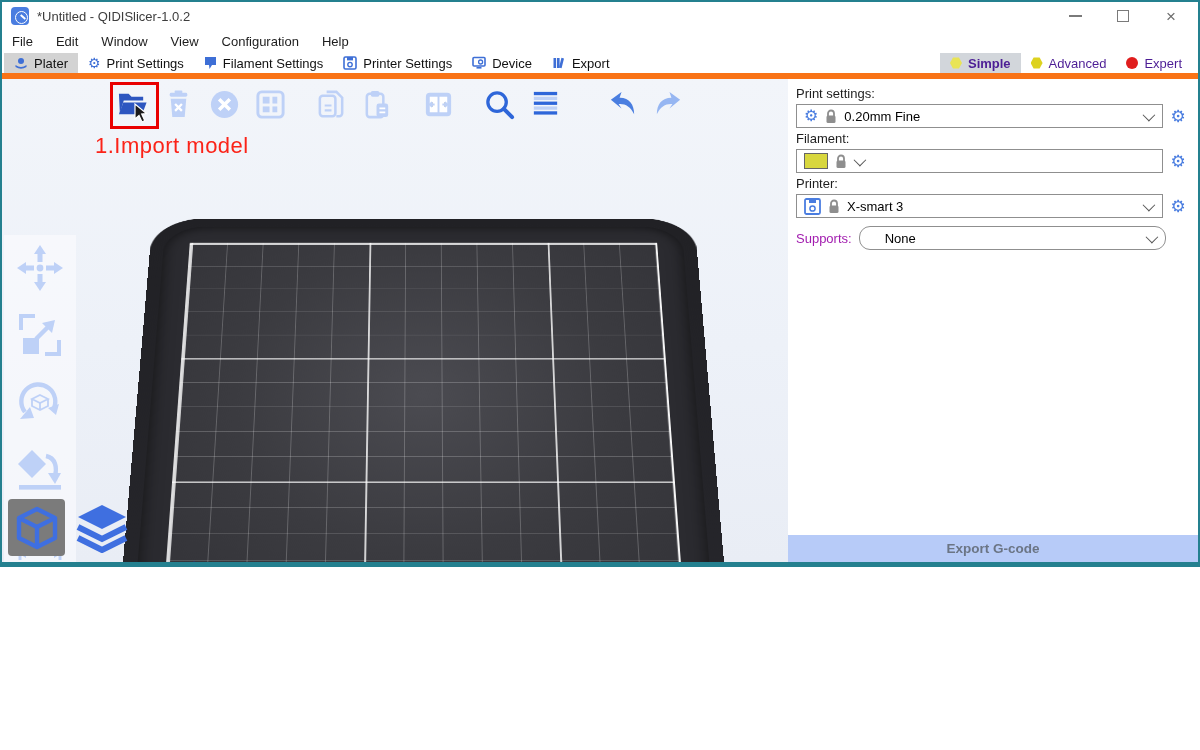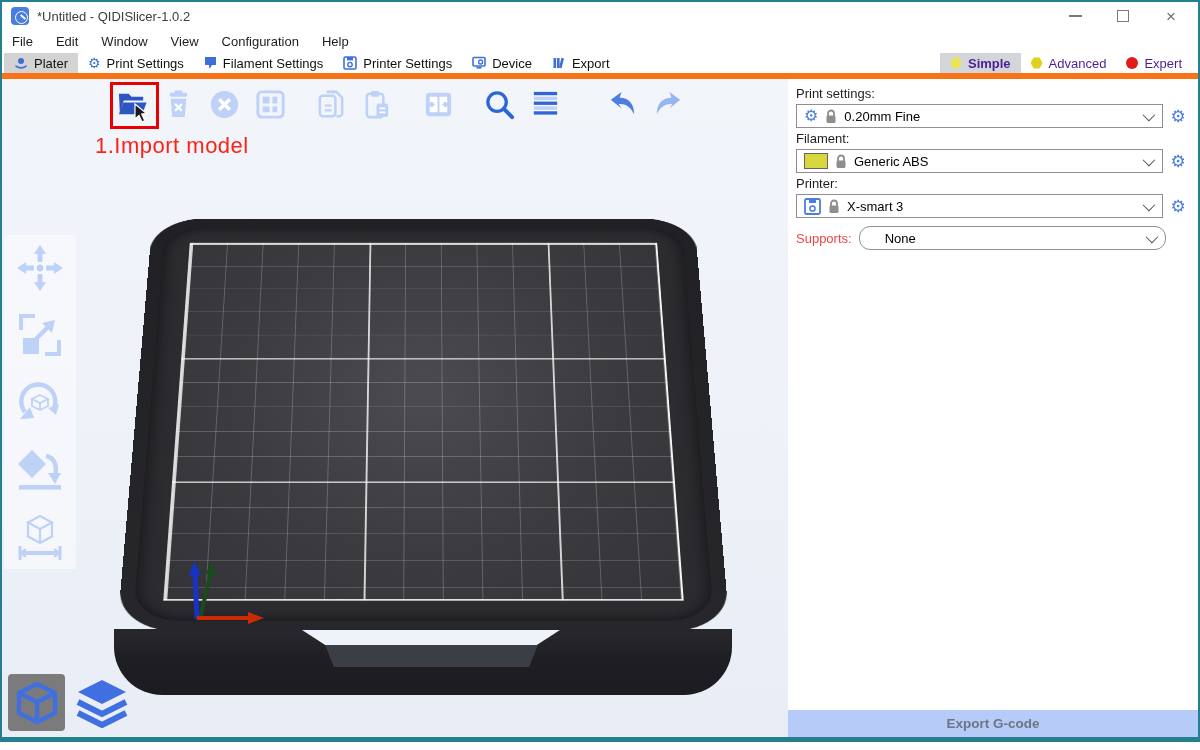--- a/index.html
+++ b/index.html
@@ -1,19 +1,19 @@
 <!DOCTYPE html>
 <html><head>
 <meta charset="utf-8">
 <style>
   * { margin:0; padding:0; box-sizing:border-box; }
   html,body { width:1200px; height:750px; }
   body { font-family:"Liberation Sans", sans-serif; background:#fff; overflow:hidden; }
 
-  .window { width:1200px; height:742px; border:2px solid #24808f; border-bottom-width:5px; background:#fff; position:relative; display:flex; flex-direction:column; }
+  .window { width:1200px; height:567px; border:2px solid #24808f; border-bottom-width:5px; background:#fff; position:relative; display:flex; flex-direction:column; }
 
   
   .titlebar { height:28px; display:flex; align-items:center; padding:0 10px 0 9px; background:#fff; }
   .app-icon { width:18px; height:18px; border-radius:4px; background:#4a7de0; position:relative; flex:0 0 auto; }
   .app-icon::before { content:""; position:absolute; left:3.5px; top:3.5px; width:11px; height:11px; border:1.8px solid #fff; border-radius:50%; }
   .app-icon::after { content:""; position:absolute; left:9px; top:9px; width:6px; height:2px; background:#fff; transform:rotate(40deg); }
   .title-text { font-size:13px; color:#3d3d3d; margin-left:8px; flex:1; }
   .win-controls { display:flex; align-items:center; gap:30px; padding-right:8px; }
   .wc { width:18px; height:18px; display:flex; align-items:center; justify-content:center; color:#6e6e6e; }
   .wc-min { width:13px; height:2px; background:#7a7a7a; }
@@ -79,21 +79,21 @@
   .combo-row { display:flex; align-items:center; gap:5px; margin-bottom:2px; }
   .combo { flex:1; height:24px; border:1px solid #8f8f8f; background:#fff; display:flex; align-items:center; gap:7px; padding:0 8px 0 7px; }
   .combo-text { font-size:13px; color:#000000; flex:1; }
   .chev { width:9px; height:9px; border-right:1.6px solid #555; border-bottom:1.6px solid #555; transform:rotate(45deg) translateY(-2px); flex:0 0 auto; margin-right:2px; }
   .gear-glyph { color:#4a7de0; font-size:16px; line-height:1; }
   .gear-btn { width:20px; text-align:center; color:#4a7de0; font-size:17px; line-height:1; }
   .swatch { width:24px; height:16px; background:#d8d73e; border:1px solid #666; flex:0 0 auto; }
   .lock-svg { flex:0 0 auto; }
   .mini-icon-svg { flex:0 0 auto; }
   .row-inline { display:flex; align-items:center; margin-top:8px; }
-  .lbl-inline { font-size:13px; color:#ef4444; }
+  .lbl-inline { font-size:13px; color:#a21caf; }
   .supports-combo { flex:1; margin-left:7px;border-radius:11px; }
   .infill-combo { width:80px; margin-left:6px; flex:none; }
   .brim-label { margin-left:38px; }
   .checkbox { width:15px; height:15px; border:1.6px solid #333; margin-left:8px; background:#fff; }
   .export-btn { position:absolute; left:0; right:0; bottom:0; height:27px; background:#b7cbf8; color:#6b7585; font-weight:bold; font-size:13.5px; display:flex; align-items:center; justify-content:center; }
 </style>
 </head>
 <body>
 
 <div class="window">
@@ -396,21 +396,20 @@
       </div>
 
       <div class="rp-label">Filament:</div>
       <div class="combo-row">
         <div class="combo">
           <span class="swatch"></span>
           <svg class="lock-svg" width="12" height="15" viewBox="0 0 12 15">
               <path d="M3 7 V4.5 a3 3 0 0 1 6 0 V7" fill="none" stroke="#8e8e8e" stroke-width="1.8"></path>
               <rect x="1.5" y="6.5" width="9" height="7.5" rx="1.5" fill="#8e8e8e"></rect>
             </svg>
-          <span class="combo-text">Generic ABS</span>
           <span class="chev"></span>
         </div>
         <div class="gear-btn">⚙</div>
       </div>
 
       <div class="rp-label">Printer:</div>
       <div class="combo-row">
         <div class="combo">
           <svg class="mini-icon-svg" width="17" height="17" viewBox="0 0 17 17">
               <rect x="1" y="1" width="15" height="15" rx="1.5" fill="none" stroke="#4a7de0" stroke-width="1.8"></rect>

